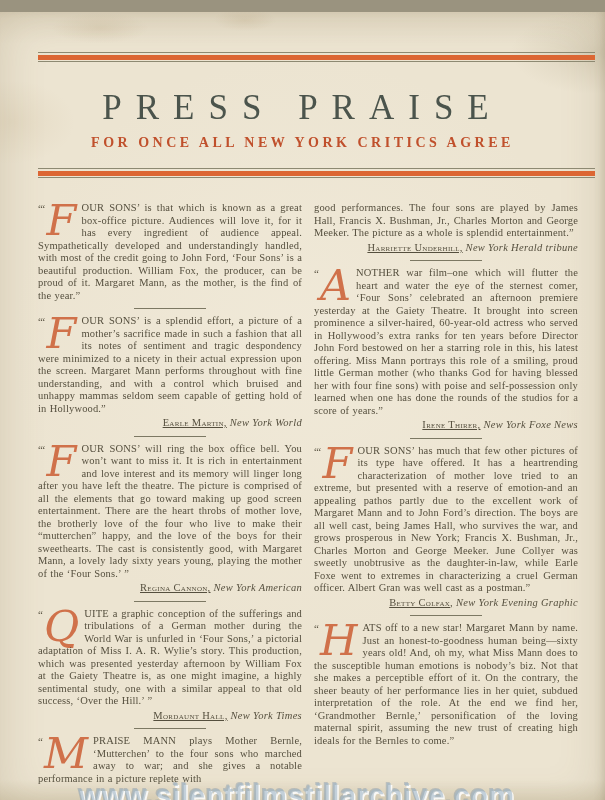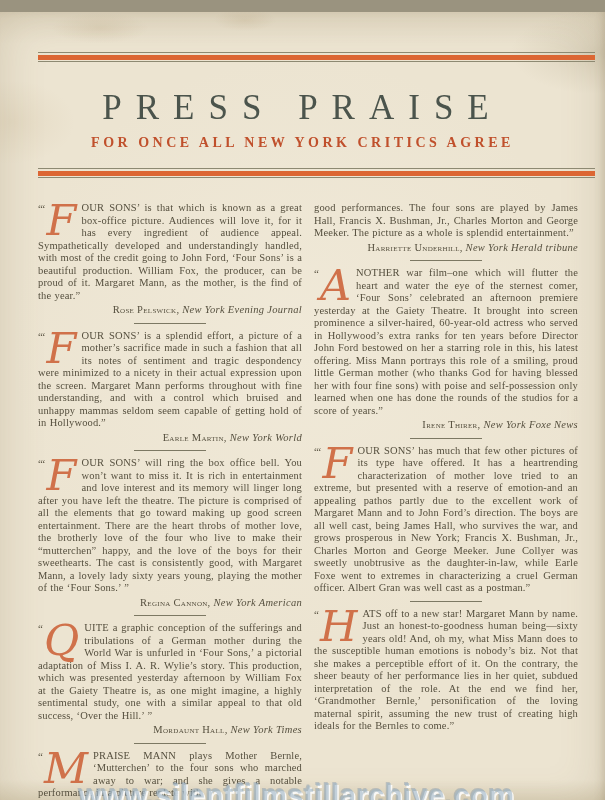--- a/index.html
+++ b/index.html
@@ -69,21 +69,21 @@
     line-height: 35px;
     color: #d0714a;
   }
   .attr {
     text-align: right;
     margin-top: 2px;
     font-size: 10.5px;
     letter-spacing: 0.3px;
     white-space: nowrap;
   }
-  .attr-name { font-variant: small-caps; }
+  .attr-name { font-variant: small-caps; text-decoration: underline; }
   .attr-src { font-style: italic; }
   .attr-pad { padding-right: 16px; }
   .divider {
     width: 72px; height: 1px;
     background: #7c7863;
     margin: 6px auto 6px auto;
   }
   
   .watermark {
     position: absolute;
@@ -123,24 +123,20 @@
 
     <div class="col">
 
       <article class="quote">
         <div class="qbody">
           <span class="dc">
               <span class="oq">“‘</span>
               <span class="cap">F</span>
             </span><span>OUR SONS’ is that which is known as a great box-office picture.  Audiences will love it, for it has every ingredient of audience appeal.  Sympathetically developed and understandingly handled, with most of the credit going to John Ford, ‘Four Sons’ is a beautiful production. William Fox, the producer, can be proud of it.  Margaret Mann, as the mother, is the find of the year.”</span>
         </div>
-        <div class="attr">
-          <span class="attr-name">Rose Pelswick,</span>
-          <span class="attr-src">New York Evening Journal</span>
-        </div>
         <div class="divider"></div>
       </article>
 
       <article class="quote">
         <div class="qbody">
           <span class="dc">
               <span class="oq">“‘</span>
               <span class="cap">F</span>
             </span><span>OUR SONS’ is a splendid effort, a picture of a mother’s sacrifice made in such a fashion that all its notes of sentiment and tragic despondency were minimized to a nicety in their actual expression upon the screen.  Margaret Mann performs throughout with fine understanding, and with a control which bruised and unhappy mammas seldom seem capable of getting hold of in Hollywood.”</span>
         </div>
@@ -217,20 +213,24 @@
         <div class="divider"></div>
       </article>
 
       <article class="quote">
         <div class="qbody">
           <span class="dc">
               <span class="oq">“‘</span>
               <span class="cap">F</span>
             </span><span>OUR SONS’ has much that few other pictures of its type have offered.  It has a heartrending characterization of mother love tried to an extreme, but presented with a reserve of emotion-and an appealing pathos partly due to the excellent work of Margaret Mann and to John Ford’s direction.  The boys are all well cast, being James Hall, who survives the war, and grows prosperous in New York; Francis X. Bushman, Jr., Charles Morton and George Meeker.  June Collyer was sweetly unobtrusive as the daughter-in-law, while Earle Foxe went to extremes in characterizing a cruel German officer.  Albert Gran was well cast as a postman.”</span>
         </div>
+        <div class="attr">
+          <span class="attr-name">Betty Colfax,</span>
+          <span class="attr-src">New York Evening Graphic</span>
+        </div>
         <div class="divider"></div>
       </article>
 
       <article class="quote">
         <div class="qbody">
           <span class="dc">
               <span class="oq">“</span>
               <span class="cap">H</span>
             </span><span>ATS off to a new star!  Margaret Mann by name.  Just an honest-to-goodness human being—sixty years old! And, oh my, what Miss Mann does to the susceptible human emotions is nobody’s biz.  Not that she makes a perceptible effort of it.  On the contrary, the sheer beauty of her performance lies in her quiet, subdued interpretation of the role.  At the end we find her, ‘Grandmother Bernle,’ personification of the loving maternal spirit, assuming the new trust of creating high ideals for the Bernles to come.”</span>
         </div>

